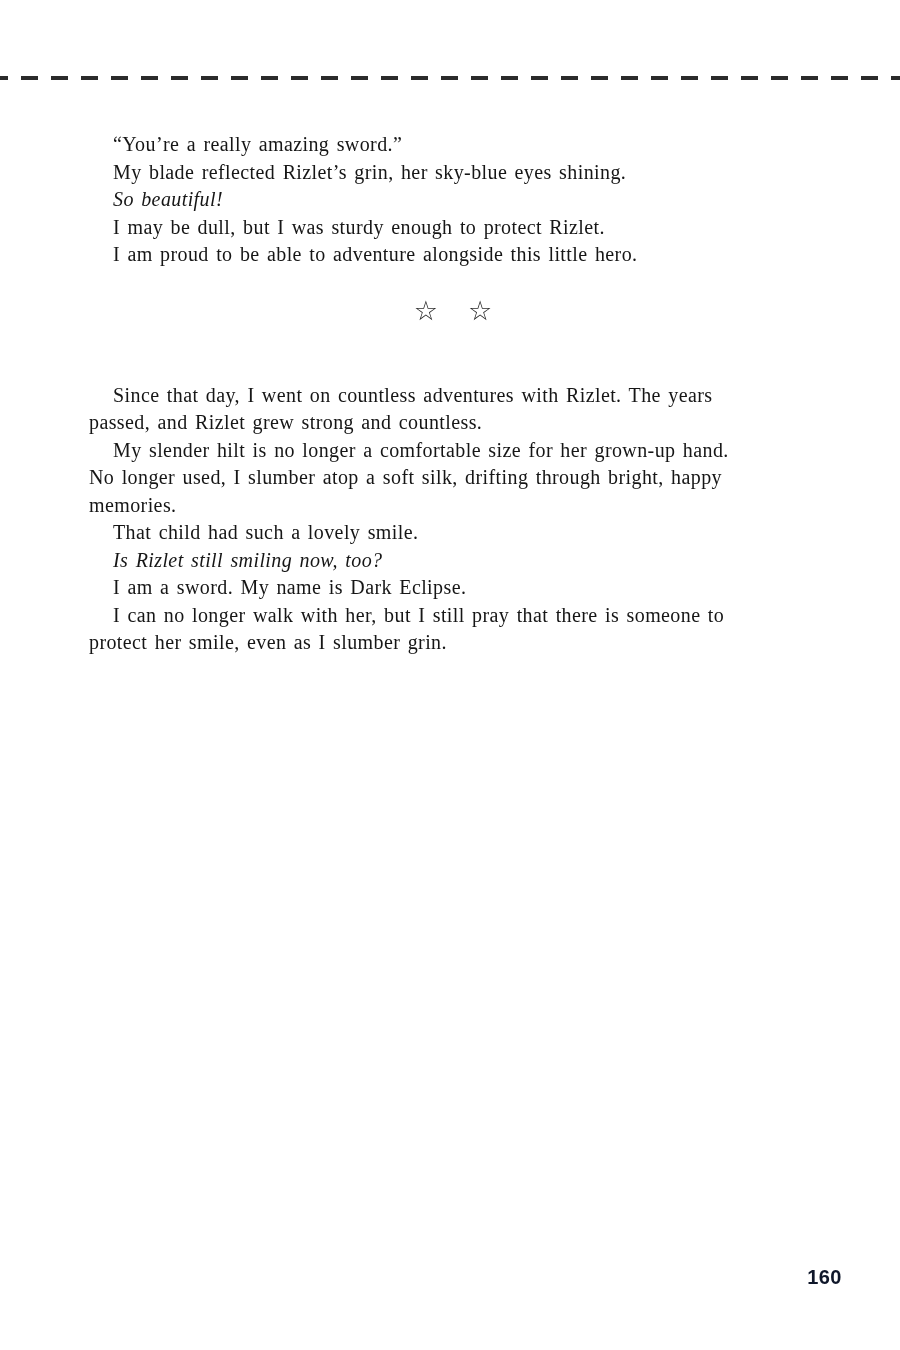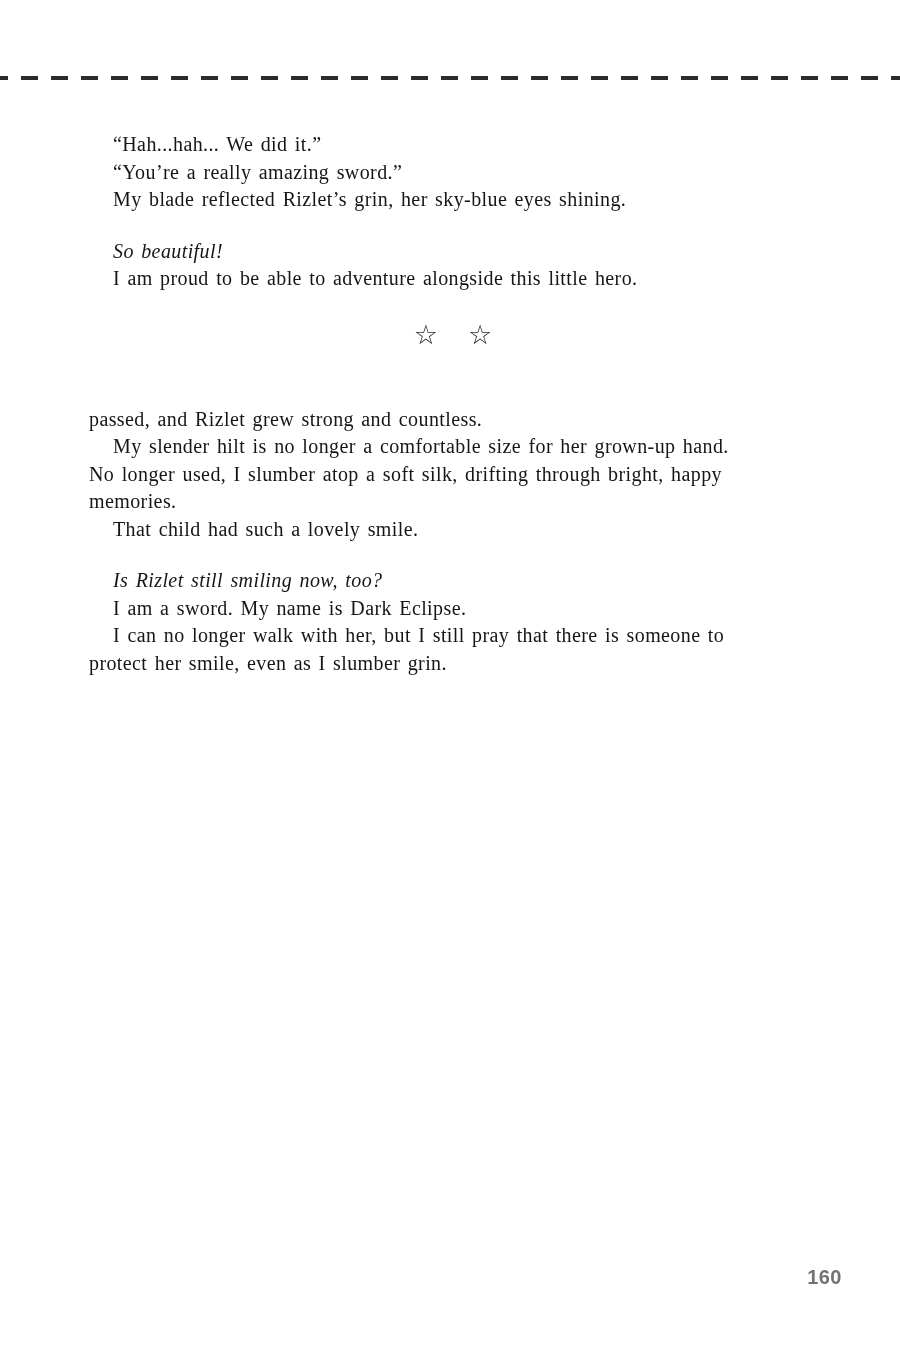--- a/index.html
+++ b/index.html
@@ -33,21 +33,20 @@
     line-height: 27.5px;
     letter-spacing: 0.4px;
     word-spacing: 2px;
   }
   .para {
     margin: 0;
     padding: 0;
   }
   .para.italic {
     font-style: italic;
-    margin-top: 24px;
   }
   .line {
     display: block;
     white-space: nowrap;
   }
   .line.first {
     padding-left: 24px;
   }
   .star-divider {
     text-align: center;
@@ -61,51 +60,52 @@
     display: inline-block;
     margin: 0 15px;
   }
   .page-number {
     position: absolute;
     top: 1266px;
     right: 58px;
     font-family: "Liberation Sans", sans-serif;
     font-weight: 700;
     font-size: 20px;
-    color: #737373;
+    color: #0f172a;
     letter-spacing: 0.5px;
   }
 </style>
 </head>
 <body>
 
 <div>
   <div class="dashed-rule"></div>
 
   <div class="text-column">
     <div id="block1">
         <p class="para">
-          <span class="line first">“Hah...hah... We did it.”</span>
-        </p>
-        <p class="para">
           <span class="line first">“You’re a really amazing sword.”</span>
         </p>
         <p class="para">
           <span class="line first">My blade reflected Rizlet’s grin, her sky-blue eyes shining.</span>
         </p>
         <p class="para italic">
           <span class="line first">So beautiful!</span>
         </p>
         <p class="para">
+          <span class="line first">I may be dull, but I was sturdy enough to protect Rizlet.</span>
+        </p>
+        <p class="para">
           <span class="line first">I am proud to be able to adventure alongside this little hero.</span>
         </p>
       </div>
     <div class="star-divider" id="stars"><span class="star">☆</span><span class="star">☆</span></div>
     <div id="block2">
         <p class="para">
+          <span class="line first">Since that day, I went on countless adventures with Rizlet. The years</span>
           <span class="line">passed, and Rizlet grew strong and countless.</span>
         </p>
         <p class="para">
           <span class="line first">My slender hilt is no longer a comfortable size for her grown-up hand.</span>
           <span class="line">No longer used, I slumber atop a soft silk, drifting through bright, happy</span>
           <span class="line">memories.</span>
         </p>
         <p class="para">
           <span class="line first">That child had such a lovely smile.</span>
         </p>

